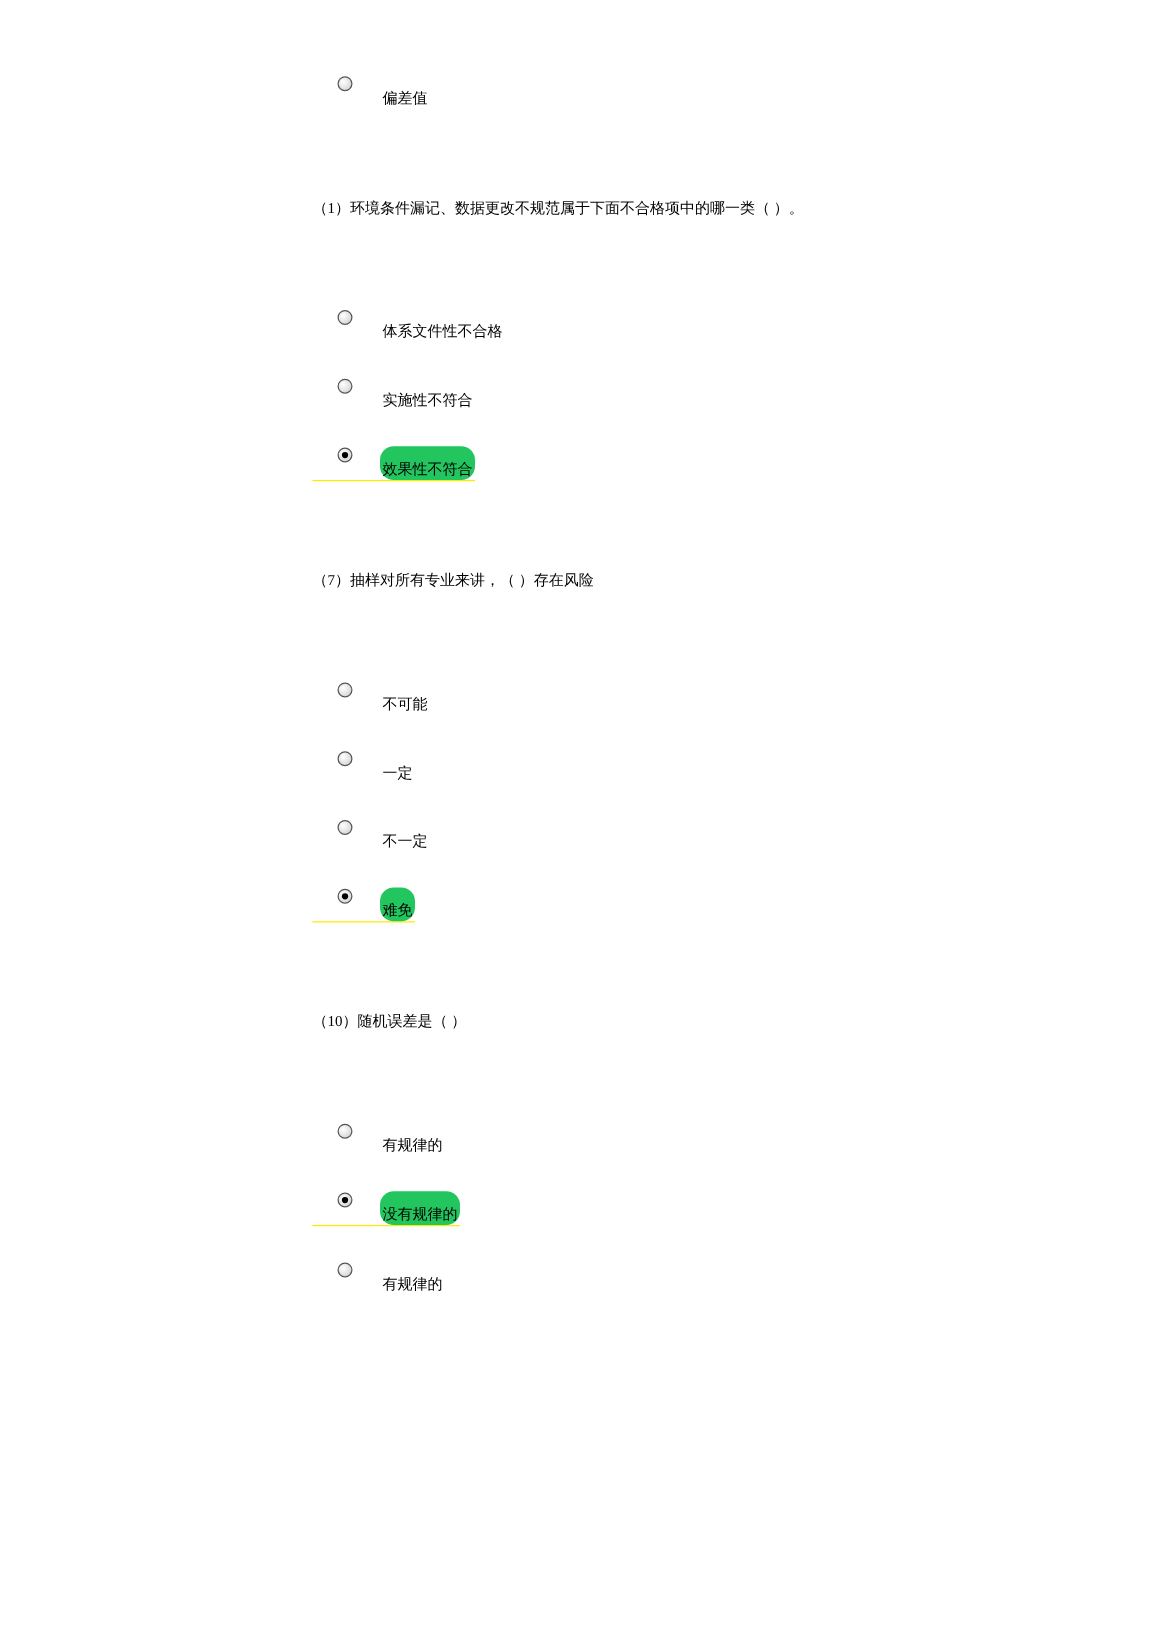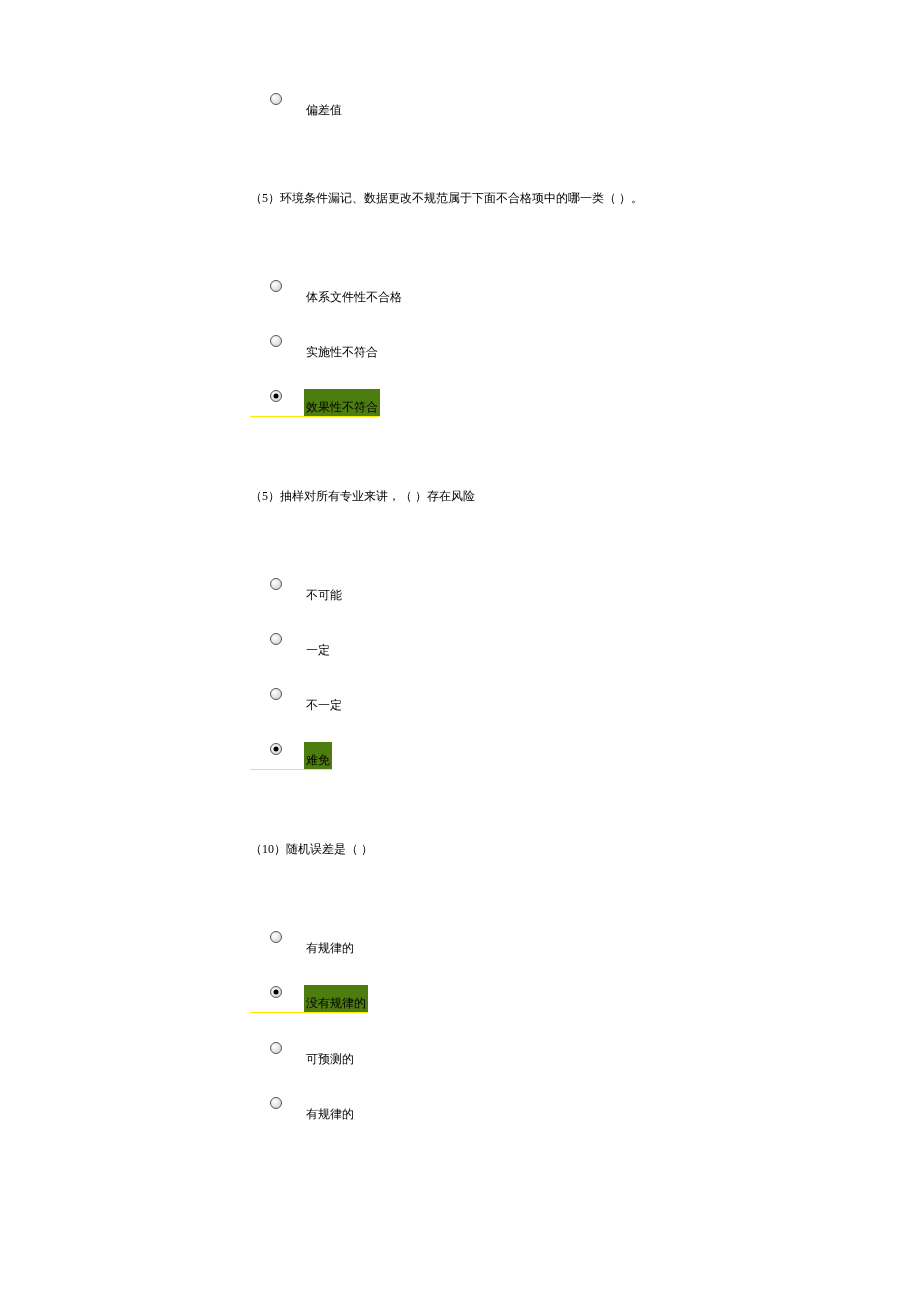--- a/index.html
+++ b/index.html
@@ -7,21 +7,21 @@
       width: 920px;
       height: 1302px;
       background: #fff;
       font-family: "SimSun", "宋体", serif;
       font-size: 12px;
       color: #000;
       line-height: 1.5;
     }
     .content {
       padding-left: 250px;
-      padding-top: 92px;
+      padding-top: 60px;
     }
     .option-row {
       display: flex;
       align-items: flex-start;
       margin-bottom: 28px;
       padding-left: 20px;
     }
     .radio {
       width: 12px;
       height: 12px;
@@ -47,56 +47,57 @@
       margin-left: 24px;
       padding-top: 9px;
     }
     .option-row.hl {
       border-bottom: 1.5px solid #ffea00;
       width: fit-content;
       padding-right: 0;
       padding-bottom: 0;
     }
     .option-row.hl .option-label {
-      background: #4d7c0f;
+      background: #22c55e;
       padding-left: 2px;
       padding-right: 2px;
       padding-top: 9px;
       margin-left: 22px;
+      border-radius: 11px;
     }
     .question {
       margin-top: 70px;
       margin-bottom: 72px;
     }
   </style>
 </head>
 <body>
 
 <div class="content">
 
   <div class="option-row">
     <span class="radio"></span>
     <span class="option-label">偏差值</span>
   </div>
 
-  <div class="question">（5）环境条件漏记、数据更改不规范属于下面不合格项中的哪一类（ ）。</div>
+  <div class="question">（1）环境条件漏记、数据更改不规范属于下面不合格项中的哪一类（ ）。</div>
   <div class="option-row">
     <span class="radio"></span>
     <span class="option-label">体系文件性不合格</span>
   </div>
   <div class="option-row">
     <span class="radio"></span>
     <span class="option-label">实施性不符合</span>
   </div>
   <div class="option-row hl">
     <span class="radio selected"></span>
     <span class="option-label">效果性不符合</span>
   </div>
 
-  <div class="question">（5）抽样对所有专业来讲，（ ）存在风险</div>
+  <div class="question">（7）抽样对所有专业来讲，（ ）存在风险</div>
   <div class="option-row">
     <span class="radio"></span>
     <span class="option-label">不可能</span>
   </div>
   <div class="option-row">
     <span class="radio"></span>
     <span class="option-label">一定</span>
   </div>
   <div class="option-row">
     <span class="radio"></span>
@@ -111,20 +112,16 @@
   <div class="option-row">
     <span class="radio"></span>
     <span class="option-label">有规律的</span>
   </div>
   <div class="option-row hl">
     <span class="radio selected"></span>
     <span class="option-label">没有规律的</span>
   </div>
   <div class="option-row">
     <span class="radio"></span>
-    <span class="option-label">可预测的</span>
-  </div>
-  <div class="option-row">
-    <span class="radio"></span>
     <span class="option-label">有规律的</span>
   </div>
 
 </div>
 
 </body></html>

